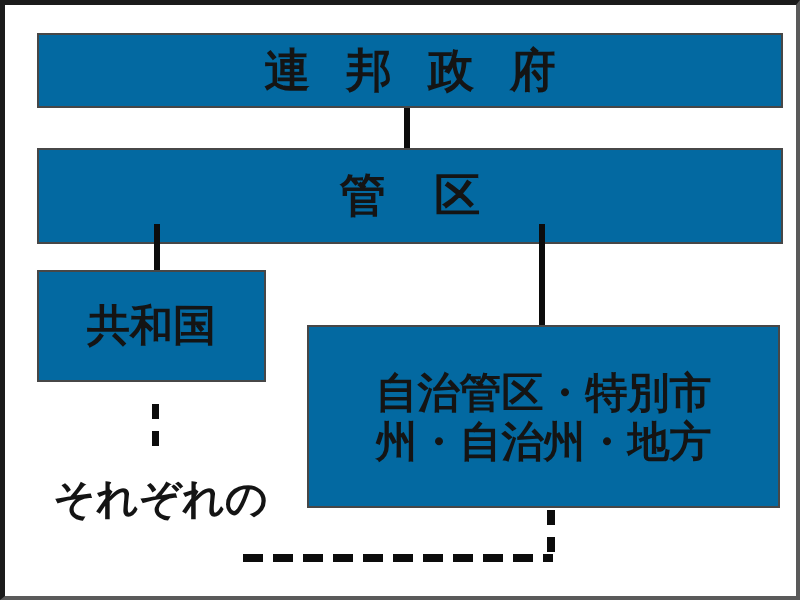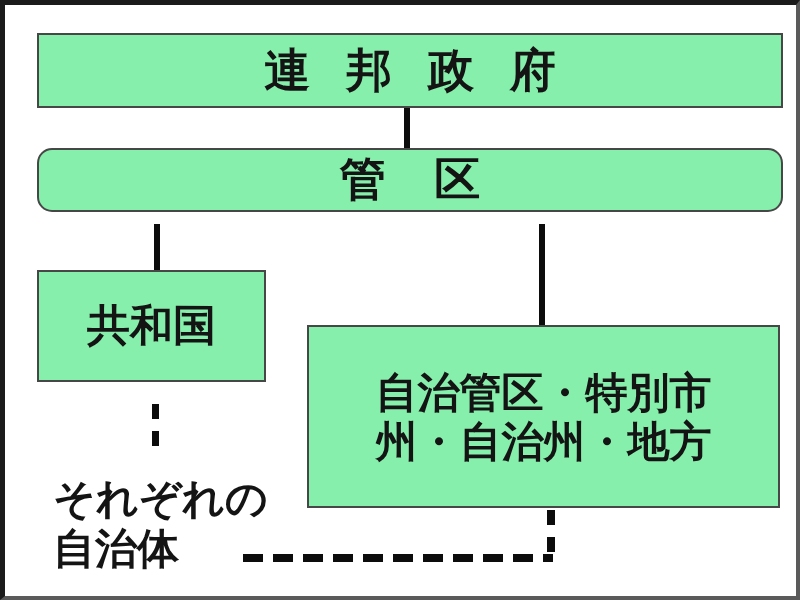--- a/index.html
+++ b/index.html
@@ -18,31 +18,31 @@
     border-left: 5px solid #1b1b1b;
     border-right: 4px solid #5a5a5a;
     border-bottom: 4px solid #5a5a5a;
     overflow: hidden;
     color: #141414;
   }
   .box {
     position: absolute;
     box-sizing: border-box;
     border: 2px solid #474747;
-    background: #86efac;
+    background: #0369a1;
     display: flex;
     align-items: center;
     justify-content: center;
     text-align: center;
     font-weight: 700;
     color: #141414;
   }
   
   .box-federal { left: 32px; top: 28px; width: 746px; height: 75px; font-size: 46px; }
-  .box-district { left: 32px; top: 143px; width: 746px; height: 64px; font-size: 46px; border-radius: 15px; }
+  .box-district { left: 32px; top: 143px; width: 746px; height: 96px; font-size: 46px; }
   .box-republic { left: 32px; top: 265px; width: 229px; height: 112px; font-size: 43px; }
   .box-regions { left: 302px; top: 320px; width: 473px; height: 183px; font-size: 42px; line-height: 49px; }
 
   .ls-wide   { letter-spacing: 0.78em; margin-right: -0.78em; }
   .ls-wider  { letter-spacing: 1.05em; margin-right: -1.05em; }
 
   .conn {
     position: absolute;
     background: #0c0c0c;
   }
@@ -108,16 +108,15 @@
   </div>
 
   <div class="dash-v dash-republic"></div>
 
   <div class="dash-v dash-regions"></div>
 
   <div class="dash-h"></div>
 
   <div class="caption">
     <span class="line">それぞれの</span>
-    <span class="line">自治体</span>
   </div>
 
 </div>
 
 </body></html>

